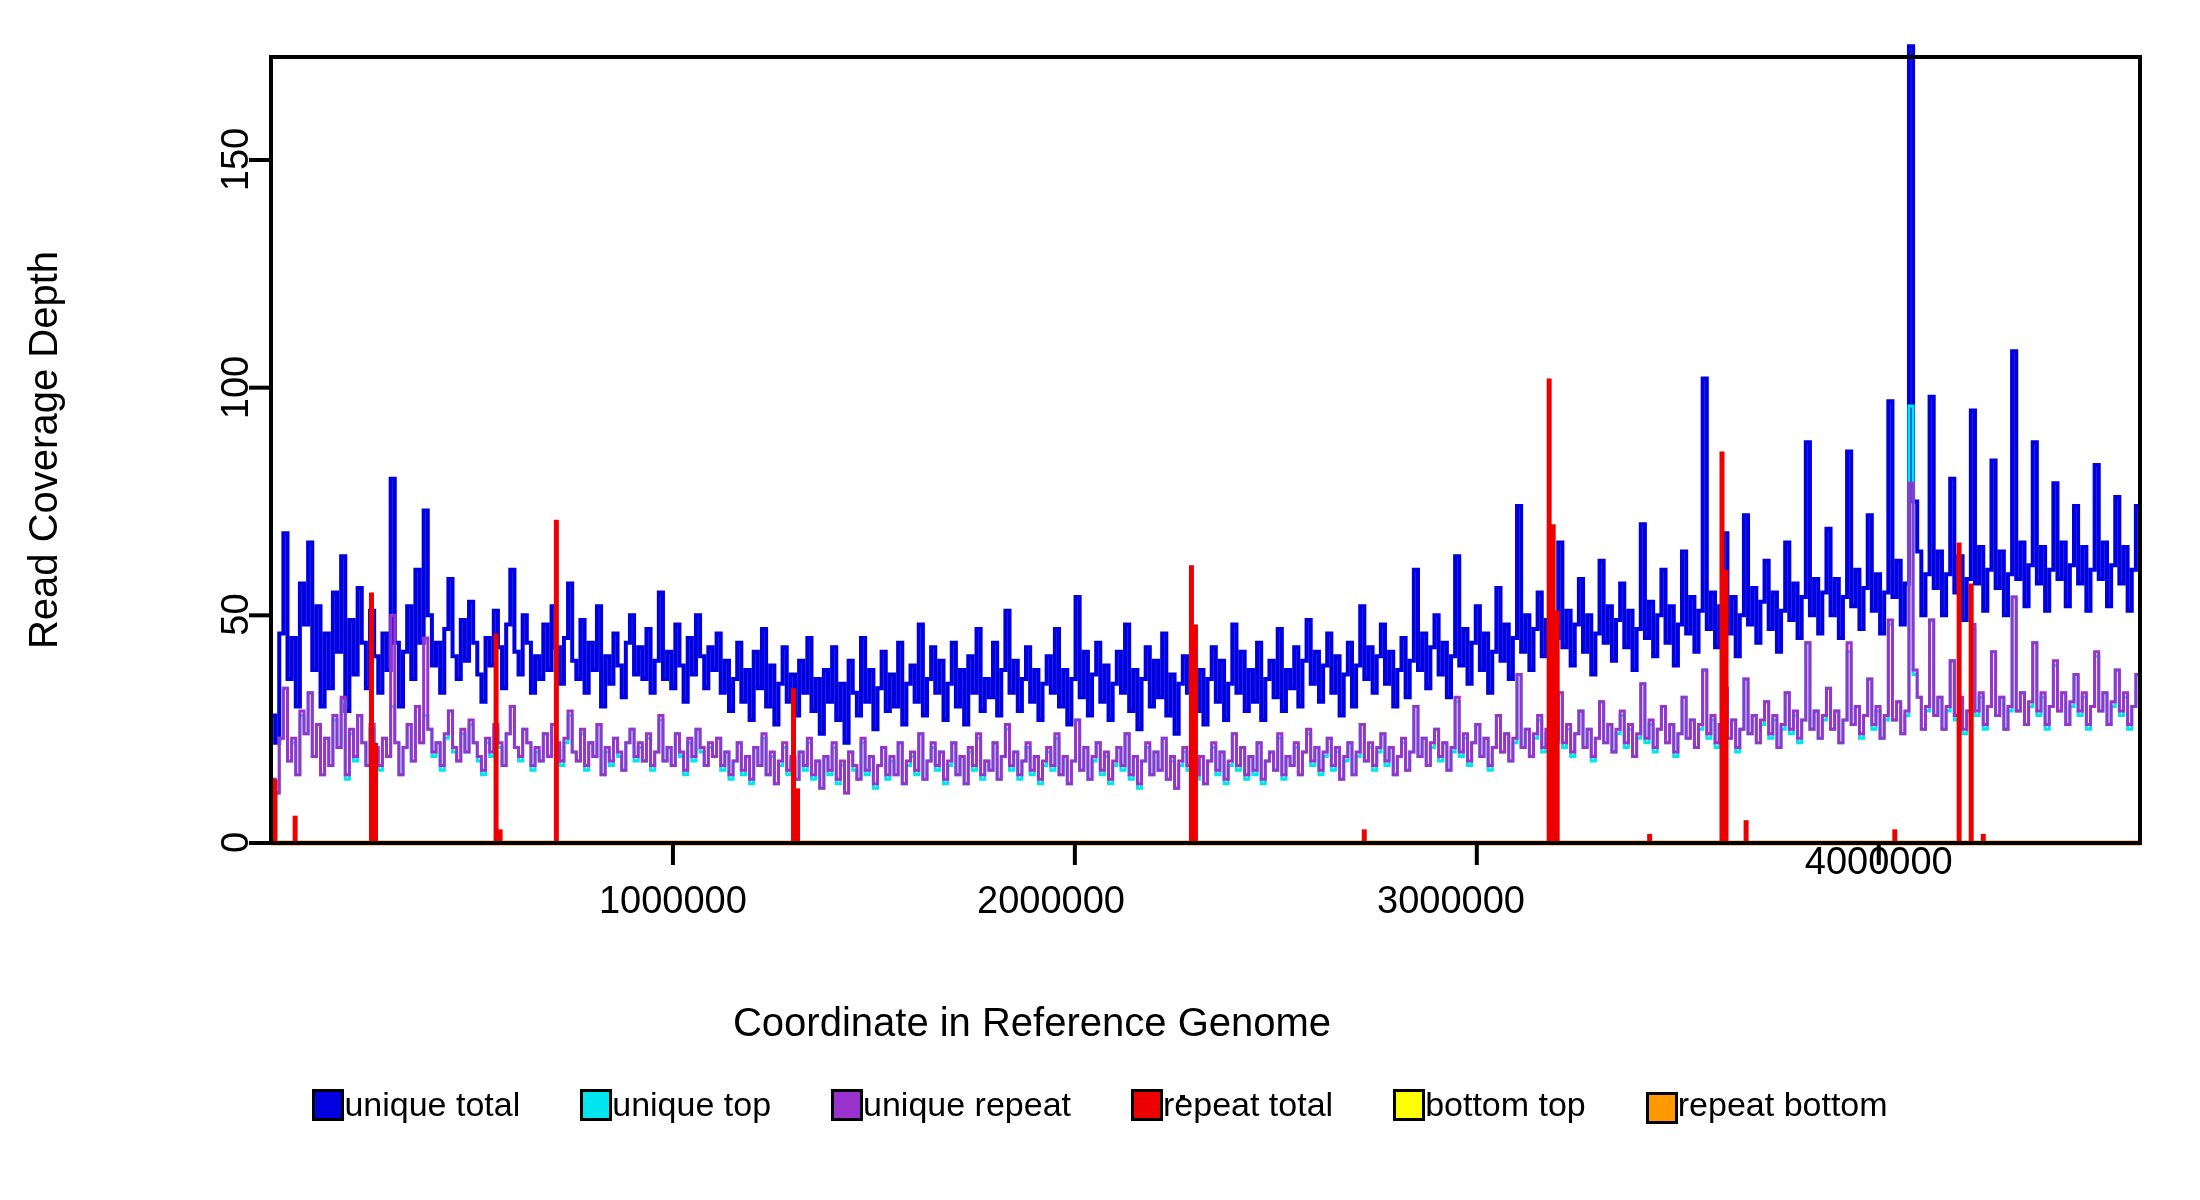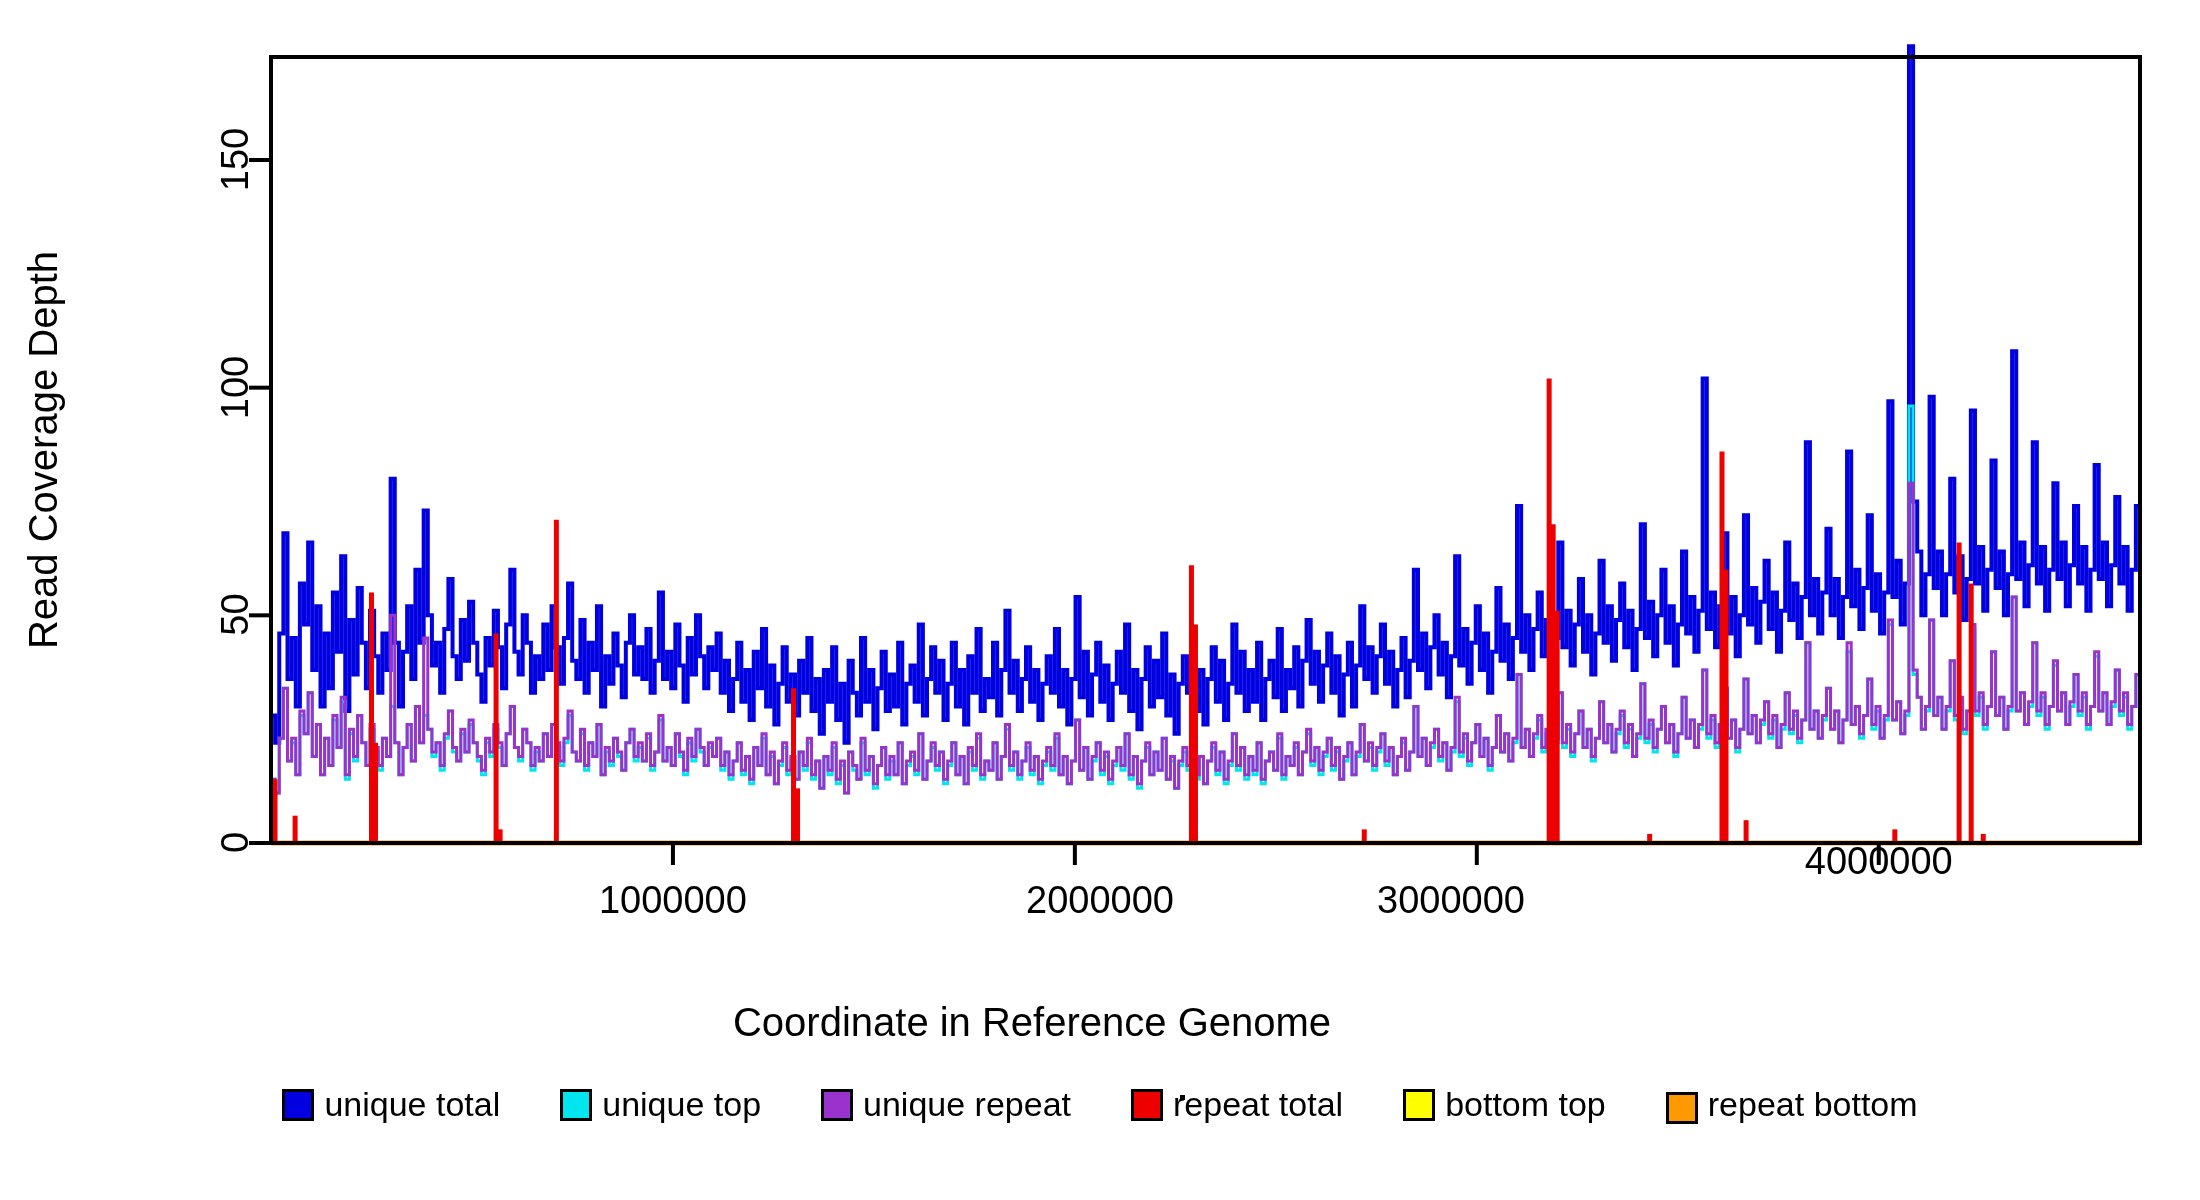--- a/index.html
+++ b/index.html
@@ -72,21 +72,21 @@
     display: flex;
     flex-direction: row;
     justify-content: center;
     align-items: center;
     gap: 0px;
   }
   .legend-entry {
     display: flex;
     flex-direction: row;
     align-items: center;
-    gap: 10px;
+    gap: 0;
     margin-right: 60px;
   }
   .legend-entry:last-child { margin-right: 0; align-items: flex-end; }
   .legend-swatch {
     width: 26px;
     height: 26px;
     border: 3px solid #000000;
     box-sizing: content-box;
     display: block;
   }
@@ -183,21 +183,21 @@
   <div class="axis-title" id="y-axis-title">Read Coverage Depth</div>
 
   <div class="axis-title" id="x-axis-title">Coordinate in Reference Genome</div>
 
   <div id="tick-labels">
       <div class="tick-label ytick-label" style="left: 0px; width: 200px; text-align: center; top: 821px; margin-left: 135px;">0</div>
       <div class="tick-label ytick-label" style="left: 0px; width: 200px; text-align: center; top: 593.333px; margin-left: 135px;">50</div>
       <div class="tick-label ytick-label" style="left: 0px; width: 200px; text-align: center; top: 365.667px; margin-left: 135px;">100</div>
       <div class="tick-label ytick-label" style="left: 0px; width: 200px; text-align: center; top: 138px; margin-left: 135px;">150</div>
       <div class="tick-label xtick-label" style="left: 672.935px; top: 879px;">1000000</div>
-      <div class="tick-label xtick-label" style="left: 1100px; top: 879px;">2000000</div>
+      <div class="tick-label xtick-label" style="left: 1051px; top: 879px;">2000000</div>
       <div class="tick-label xtick-label" style="left: 1451px; top: 879px;">3000000</div>
       <div class="tick-label xtick-label" style="left: 1878.74px; top: 840px;">4000000</div>
     </div>
 
   <div class="legend-stray-dot"></div>
 
   <div id="legend">
       <div class="legend-entry">
         <span class="legend-swatch" style="background: rgb(0, 0, 224);"></span>
         <span class="legend-label">unique total</span>

